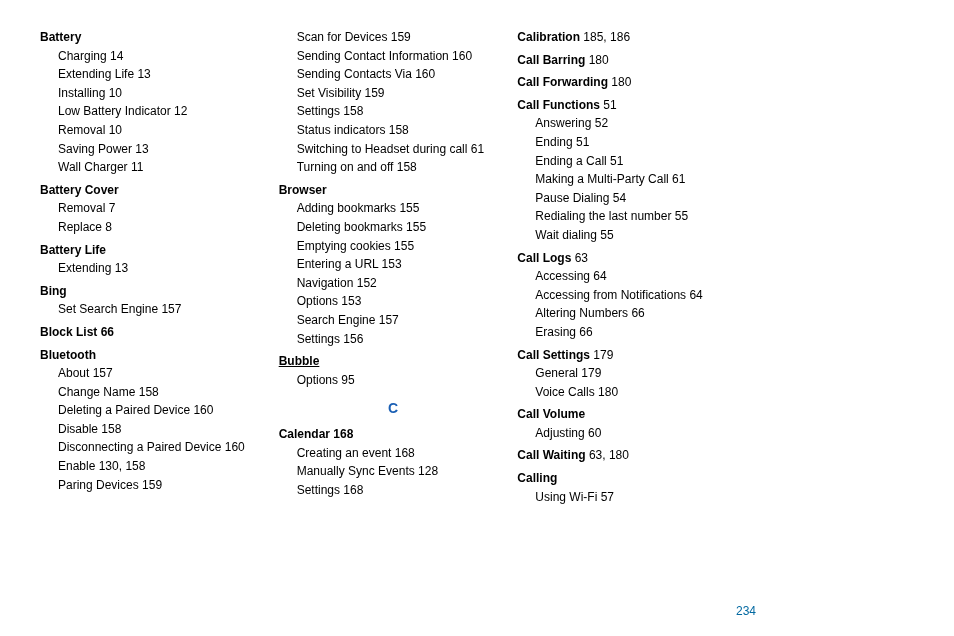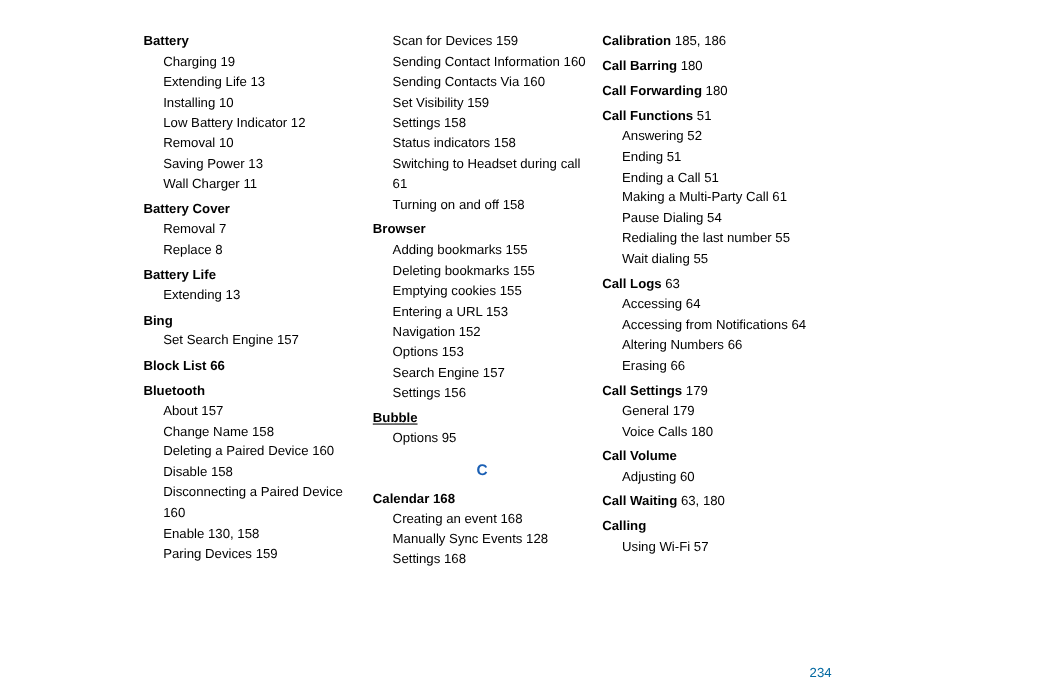--- a/index.html
+++ b/index.html
@@ -16,21 +16,20 @@
       color: #000000;
       overflow: hidden;
     }
     .page {
       width: 796px;
       height: 636px;
       padding: 28px 40px 24px 40px;
       display: flex;
       flex-direction: column;
       position: relative;
-      align-items: flex-end;
     }
     .columns {
       display: flex;
       flex-direction: row;
       gap: 0;
       flex: 1;
     }
     .col {
       flex: 1;
       padding-right: 10px;
@@ -57,21 +56,21 @@
     }
   </style>
 </head>
 <body>
 
 <div class="page">
   <div class="columns">
 
     <div class="col" id="col1-el">
         <div class="entry-bold">Battery</div>
-        <div class="sub-entry">Charging  19</div>
+        <div class="sub-entry">Charging  14</div>
         <div class="sub-entry">Extending Life  13</div>
         <div class="sub-entry">Installing  10</div>
         <div class="sub-entry">Low Battery Indicator  12</div>
         <div class="sub-entry">Removal  10</div>
         <div class="sub-entry">Saving Power  13</div>
         <div class="sub-entry">Wall Charger  11</div>
         <div class="entry-bold">Battery Cover</div>
         <div class="sub-entry">Removal  7</div>
         <div class="sub-entry">Replace  8</div>
         <div class="entry-bold">Battery Life</div>

